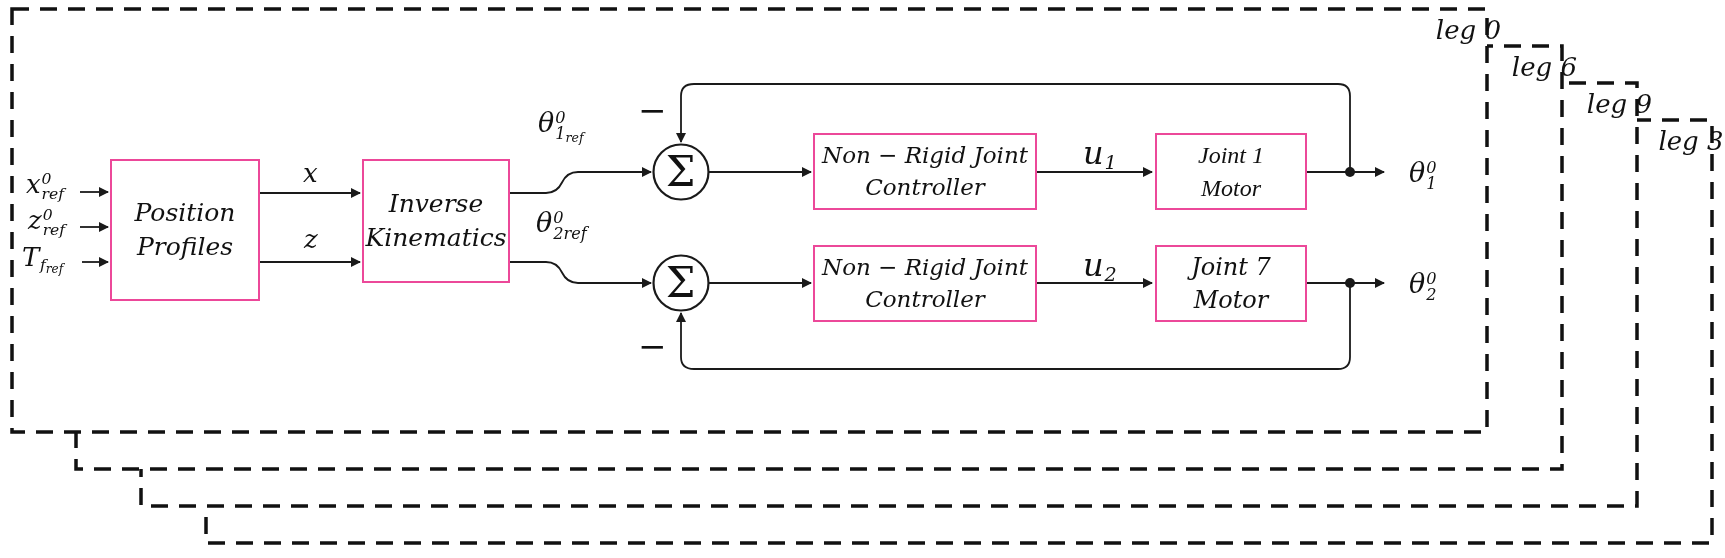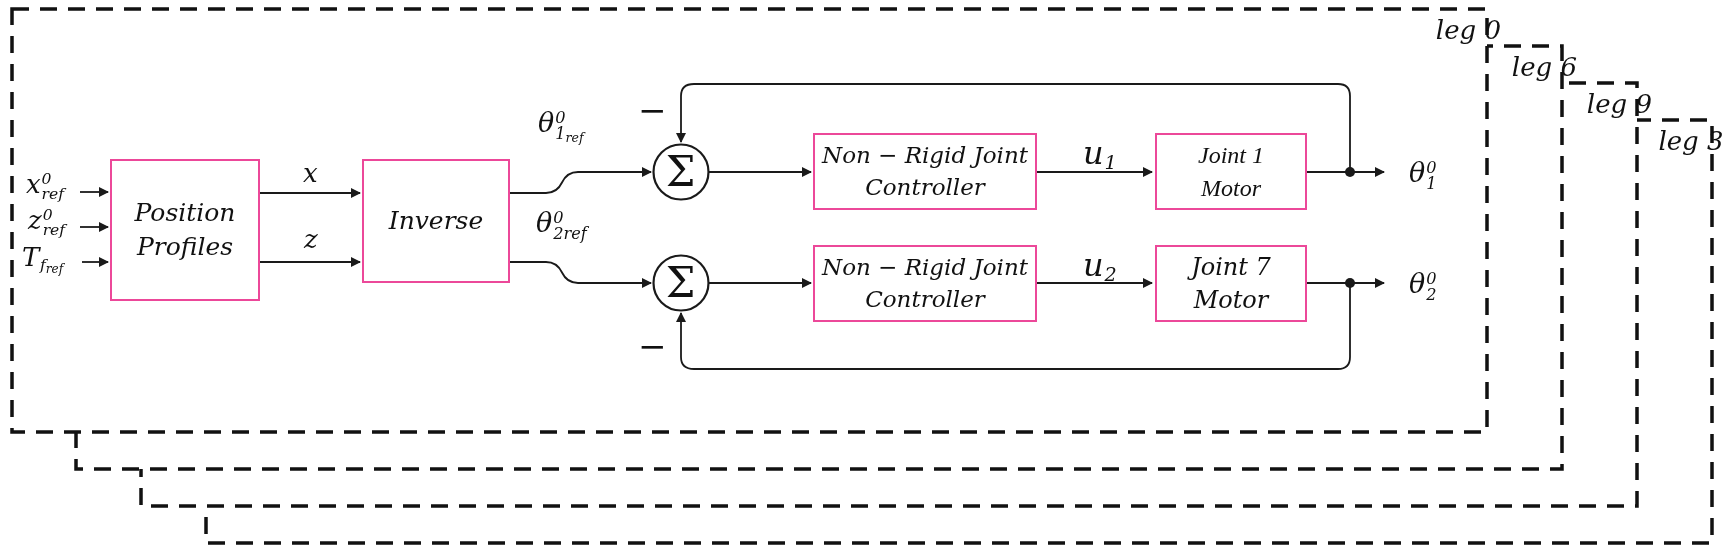--- a/index.html
+++ b/index.html
@@ -102,20 +102,21 @@
   <div class="minus" style="left:638px;top:93px;">−</div>
   <div class="minus" style="left:638px;top:329px;">−</div>
 
   <div class="block" style="left:110px;top:159px;width:150px;height:142px;font-size:25px;">
     <span class="block-line">Position</span>
     <span class="block-line">Profiles</span>
   </div>
 
   <div class="block" style="left:362px;top:159px;width:148px;height:124px;font-size:25px;">
     <span class="block-line">Inverse</span>
+    <span class="block-line">Kinematics</span>
   </div>
 
   <div class="block" style="left:813px;top:133px;width:224px;height:77px;font-size:23px;">
     <span class="block-line">Non − Rigid Joint</span>
     <span class="block-line">Controller</span>
   </div>
 
   <div class="block" style="left:813px;top:245px;width:224px;height:77px;font-size:23px;">
     <span class="block-line">Non − Rigid Joint</span>
     <span class="block-line">Controller</span>

